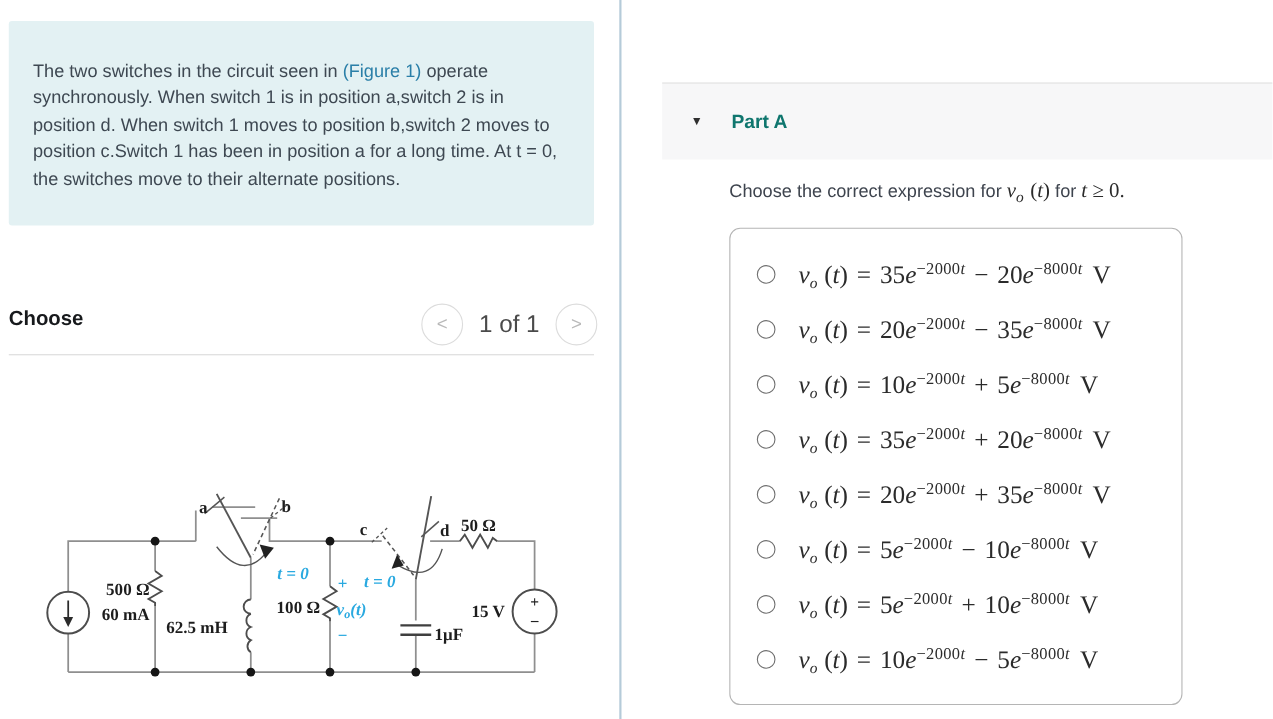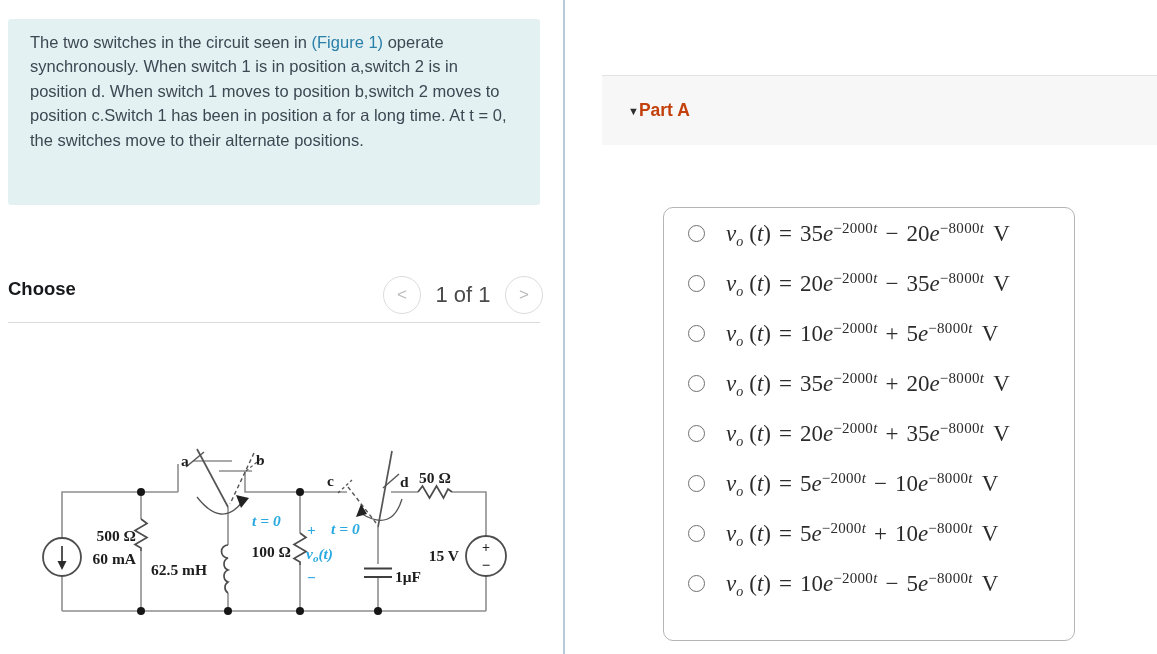--- a/index.html
+++ b/index.html
@@ -2,49 +2,49 @@
 <html><head>
 <meta charset="utf-8">
 <style>
   html,body{margin:0;padding:0;background:#fff;}
   .page{position:relative;width:1157px;height:654px;overflow:hidden;
         font-family:"Liberation Sans",sans-serif;background:#fff;}
 
   
   .problem-box{position:absolute;left:8px;top:19px;width:532px;height:186px;
       background:#e3f1f3;border-radius:3px;box-sizing:border-box;
-      padding:11px 24px 0 22px;font-size:16.5px;line-height:24.4px;color:#3e4852;}
+      padding:34px 24px 0 22px;font-size:16.5px;line-height:24.4px;color:#3e4852;}
   .fig-link{color:#2a7fa8;text-decoration:none;cursor:pointer;}
   .figure-heading{position:absolute;left:8px;top:278px;font-size:18.5px;
       font-weight:bold;color:#17191c;}
   .pager{position:absolute;left:383px;top:274px;width:160px;height:42px;
       display:flex;align-items:center;}
   .pager-btn{width:38px;height:38px;border:1px solid #dcdcdc;border-radius:50%;
       display:flex;align-items:center;justify-content:center;color:#b9b9b9;
       font-size:17px;background:#fff;cursor:pointer;box-sizing:border-box;}
   .pager-label{flex:1;text-align:center;font-size:22px;color:#4a4a4a;}
   .figure-divider{position:absolute;left:8px;top:322px;width:532px;height:1px;
       background:#dadada;}
   .circuit-svg{position:absolute;left:28px;top:438px;}
   .panel-divider{position:absolute;left:563px;top:0;width:2px;height:654px;
       background:#b5cbd9;}
 
   
   .parta-header{position:absolute;left:602px;top:75px;width:555px;height:70px;
       background:#f7f7f8;border-top:1px solid #e2e2e2;display:flex;
       align-items:center;cursor:pointer;box-sizing:border-box;}
   .collapse-icon{margin-left:26px;font-size:11px;color:#2f2f2f;}
-  .parta-title{font-size:17.5px;font-weight:bold;color:#c2410c;}
+  .parta-title{margin-left:26px;font-size:17.5px;font-weight:bold;color:#0f766e;}
   .prompt{position:absolute;left:663px;top:163px;width:480px;font-size:16.5px;
       color:#3e444e;}
   .pmath{font-family:"Liberation Serif","DejaVu Serif",serif;font-size:19px;
       color:#2b2b2b;}
   .options-box{position:absolute;left:663px;top:207px;width:412px;height:434px;
       border:1px solid #b5b5b5;border-radius:10px;background:#fff;
-      box-sizing:border-box;}
+      box-sizing:border-box;padding-top:16px;}
   .option-row{height:50px;display:flex;align-items:center;cursor:pointer;}
   .radio{width:17px;height:17px;border:1.2px solid #6f6f6f;border-radius:50%;
       margin:0 21px 0 24px;flex:none;background:#fff;box-sizing:border-box;}
   .math{font-family:"Liberation Serif","DejaVu Serif",serif;font-size:23px;
       color:#2b2b2b;line-height:1;white-space:nowrap;}
   .it{font-style:italic;}
   .msub{font-style:italic;font-size:14px;position:relative;top:5px;margin-right:1px;}
   .gap{margin-left:5px;}
   .eq{margin:0 8px;}
   .op{margin:0 8px;}
@@ -145,20 +145,26 @@
     </g>
   </svg>
 
   <div class="panel-divider"></div>
 
   <div class="parta-header">
     <span class="collapse-icon">▼</span>
     <span class="parta-title">Part A</span>
   </div>
 
+  <div class="prompt">
+    <span>Choose the correct expression for</span>
+    <span class="pmath"><span class="it">v</span><span class="msub">o</span><span class="gap">(</span><span class="it">t</span><span>)</span></span>
+    <span>for</span>
+    <span class="pmath"><span class="it">t</span> <span>≥ 0.</span></span>
+  </div>
 
   <div class="options-box">
     <div>
   <div class="option-row">
     <span class="radio"></span>
     <span class="math"><span class="it">v</span><span class="msub">o</span><span class="gap">(</span><span class="it">t</span><span>)</span><span class="eq">=</span><span>35</span><span class="it">e</span><span class="sup"><span>−2000</span><span class="it">t</span></span><span class="op">−</span><span>20</span><span class="it">e</span><span class="sup"><span>−8000</span><span class="it">t</span></span><span class="unit">V</span></span>
   </div>
 
   <div class="option-row">
     <span class="radio"></span>

